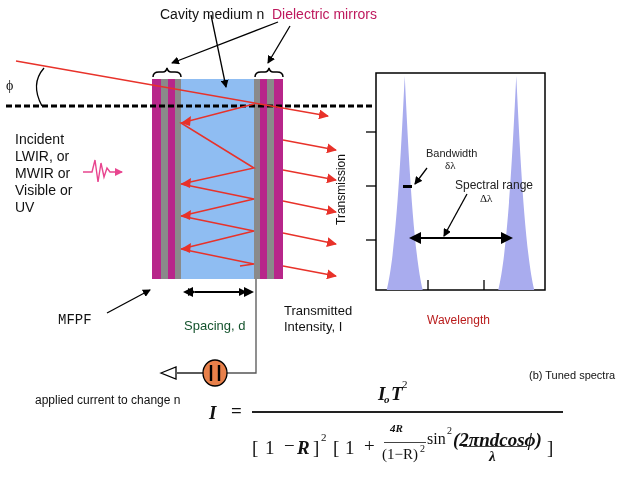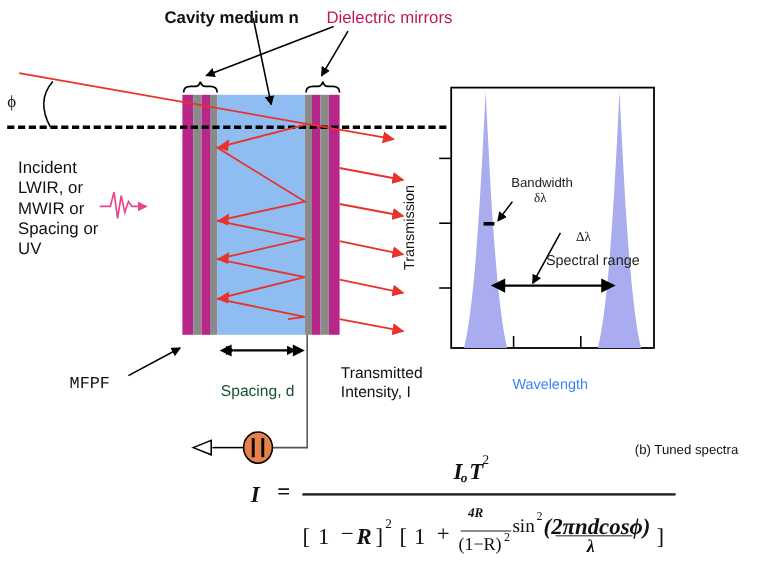--- a/index.html
+++ b/index.html
@@ -1,19 +1,19 @@
 <!DOCTYPE html>
 <html><head>
 <meta charset="utf-8">
 <style>
   html, body { margin:0; padding:0; background:#ffffff; }
   body { width:640px; height:480px; position:relative; overflow:hidden;
          font-family:"Liberation Sans", sans-serif; color:#111; }
   .lbl { position:absolute; white-space:nowrap; font-family:"Liberation Sans", sans-serif; }
-  .bold { font-weight:bold; }
+  .bold { font-weight:normal;margin-left:23px; }
   .serif { font-family:"Liberation Serif", serif; }
   svg { position:absolute; left:0; top:0; }
   .eq { position:absolute; font-family:"Liberation Serif", serif; font-size:19px; white-space:nowrap; }
   .it { font-style:italic; }
 </style>
 </head>
 <body>
 
 <svg width="640" height="480" viewBox="0 0 640 480">
   <defs>
@@ -118,40 +118,41 @@
 </svg>
 
 <div class="lbl bold" style="left:137px;top:6px;font-size:14px;">Cavity medium n</div>
 <div class="lbl" style="left:272px;top:6px;font-size:14px;color:#be185d;">Dielectric mirrors</div>
 <div class="lbl serif" style="left:6px;top:78px;font-size:14px;">ϕ</div>
 
 <div class="lbl" style="left:15px;top:131px;font-size:14px;line-height:17px;">
   <div>Incident</div>
   <div>LWIR, or</div>
   <div>MWIR or</div>
-  <div>Spacing or</div>
+  <div>Visible or</div>
   <div>UV</div>
 </div>
 
 <div class="lbl" style="left:334px;top:225px;font-size:12px;transform:rotate(-90deg);transform-origin:0 0;">Transmission</div>
 
 <div class="lbl" style="left:58px;top:312px;font-size:14px;font-family:Liberation Mono, monospace;">MFPF</div>
 <div class="lbl" style="left:184px;top:318px;font-size:13px;color:#14532d;">Spacing, d</div>
 <div class="lbl" style="left:284px;top:303px;font-size:13px;line-height:16px;">
   <div>Transmitted</div>
   <div>Intensity, I</div>
 </div>
 
-<div class="lbl" style="left:427px;top:313px;font-size:12px;color:#3b82f6;">Wavelength</div>
+<div class="lbl" style="left:427px;top:313px;font-size:12px;color:#b91c1c;">Wavelength</div>
 <div class="lbl" style="left:426px;top:147px;font-size:11px;color:#222;">Bandwidth</div>
 <div class="lbl serif" style="left:445px;top:159px;font-size:11px;">δλ</div>
-<div class="lbl" style="left:455px;top:178px;font-size:12px;color:#222;margin-top:32px;">Spectral range</div>
+<div class="lbl" style="left:455px;top:178px;font-size:12px;color:#222;">Spectral range</div>
 <div class="lbl serif" style="left:480px;top:192px;font-size:11px;">Δλ</div>
 
 <div class="lbl" style="left:35px;top:393px;font-size:12px;line-height:15px;">
+  <div>applied current to change n</div>
 </div>
 <div class="lbl" style="left:529px;top:369px;font-size:11px;">(b) Tuned spectra</div>
 
 <div>
   <span class="eq it" style="left:209px;top:402px;font-weight:bold;">I</span>
   <span class="eq" style="left:231px;top:400px;font-weight:bold;">=</span>
 
   <span class="eq it" style="left:378px;top:383px;font-weight:bold;">I</span>
   <span class="eq it" style="left:384px;top:393px;font-size:11px;font-weight:bold;">o</span>
   <span class="eq it" style="left:391px;top:383px;font-weight:bold;">T</span>

